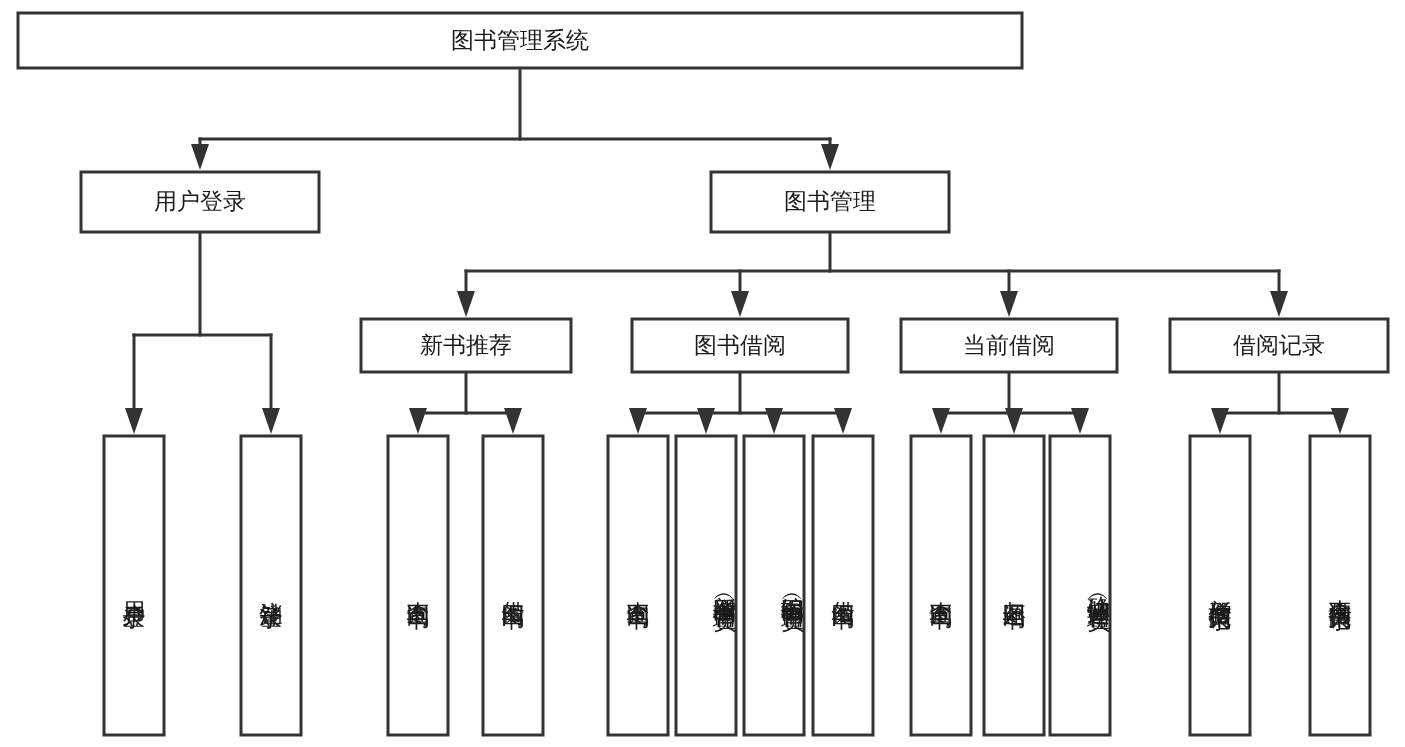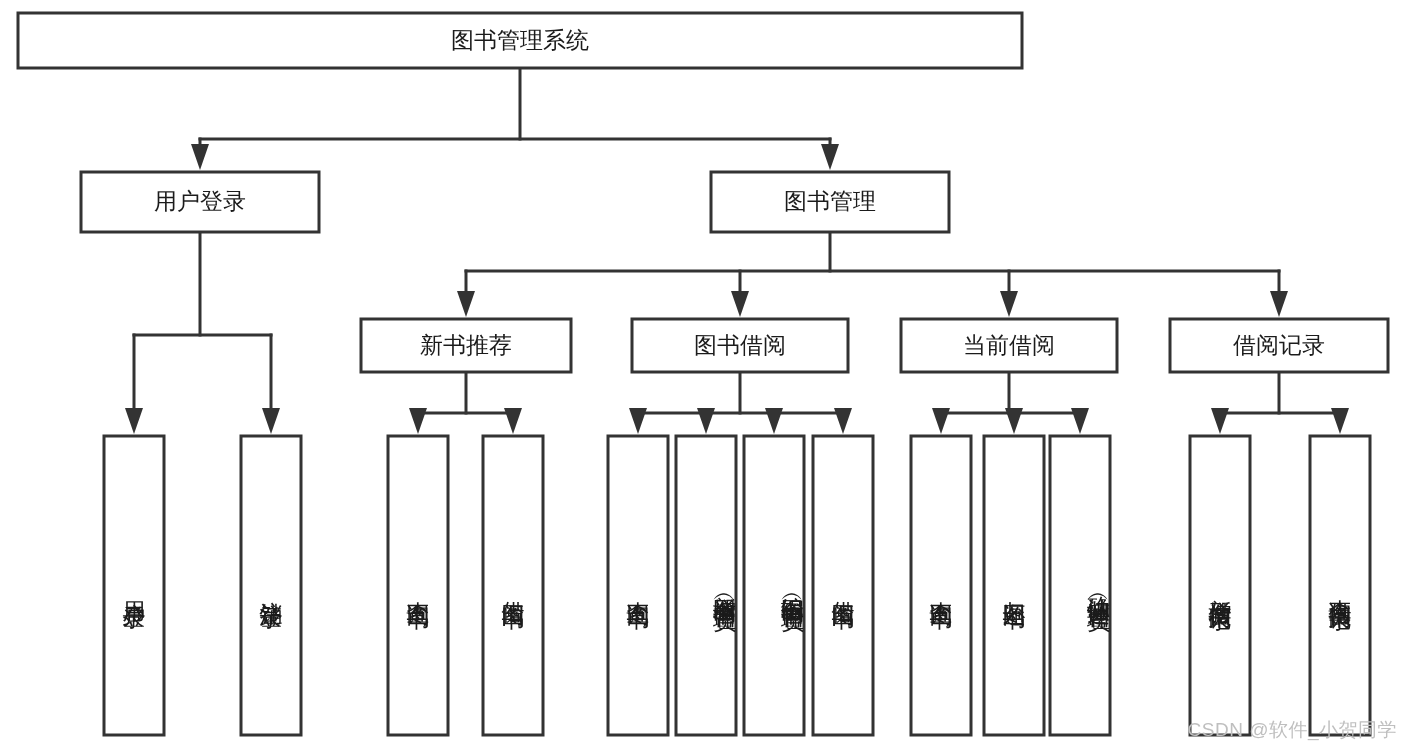--- a/index.html
+++ b/index.html
@@ -177,15 +177,14 @@
       <div class="vlabel" style="left: 676px; top: 444px; width: 60px; height: 285px; align-items: flex-start;">新增图书（管理员）</div>
       <div class="vlabel" style="left: 744px; top: 444px; width: 60px; height: 285px; align-items: flex-start;">编辑图书（管理员）</div>
       <div class="vlabel" style="left: 813px; top: 444px; width: 60px; height: 285px; align-items: center;">借阅图书</div>
       <div class="vlabel" style="left: 911px; top: 444px; width: 60px; height: 285px; align-items: center;">查询图书</div>
       <div class="vlabel" style="left: 984px; top: 444px; width: 60px; height: 285px; align-items: center;">归还图书</div>
       <div class="vlabel" style="left: 1050px; top: 444px; width: 60px; height: 285px; align-items: flex-start;">确认归还（管理员）</div>
       <div class="vlabel" style="left: 1190px; top: 444px; width: 60px; height: 285px; align-items: center;">新增借阅记录</div>
       <div class="vlabel" style="left: 1310px; top: 444px; width: 60px; height: 285px; align-items: center;">查询借阅记录</div>
     </div>
 
-  <div class="watermark-text">CSDN @软件_小贺同学</div>
 
 </div>
 
 </body></html>

